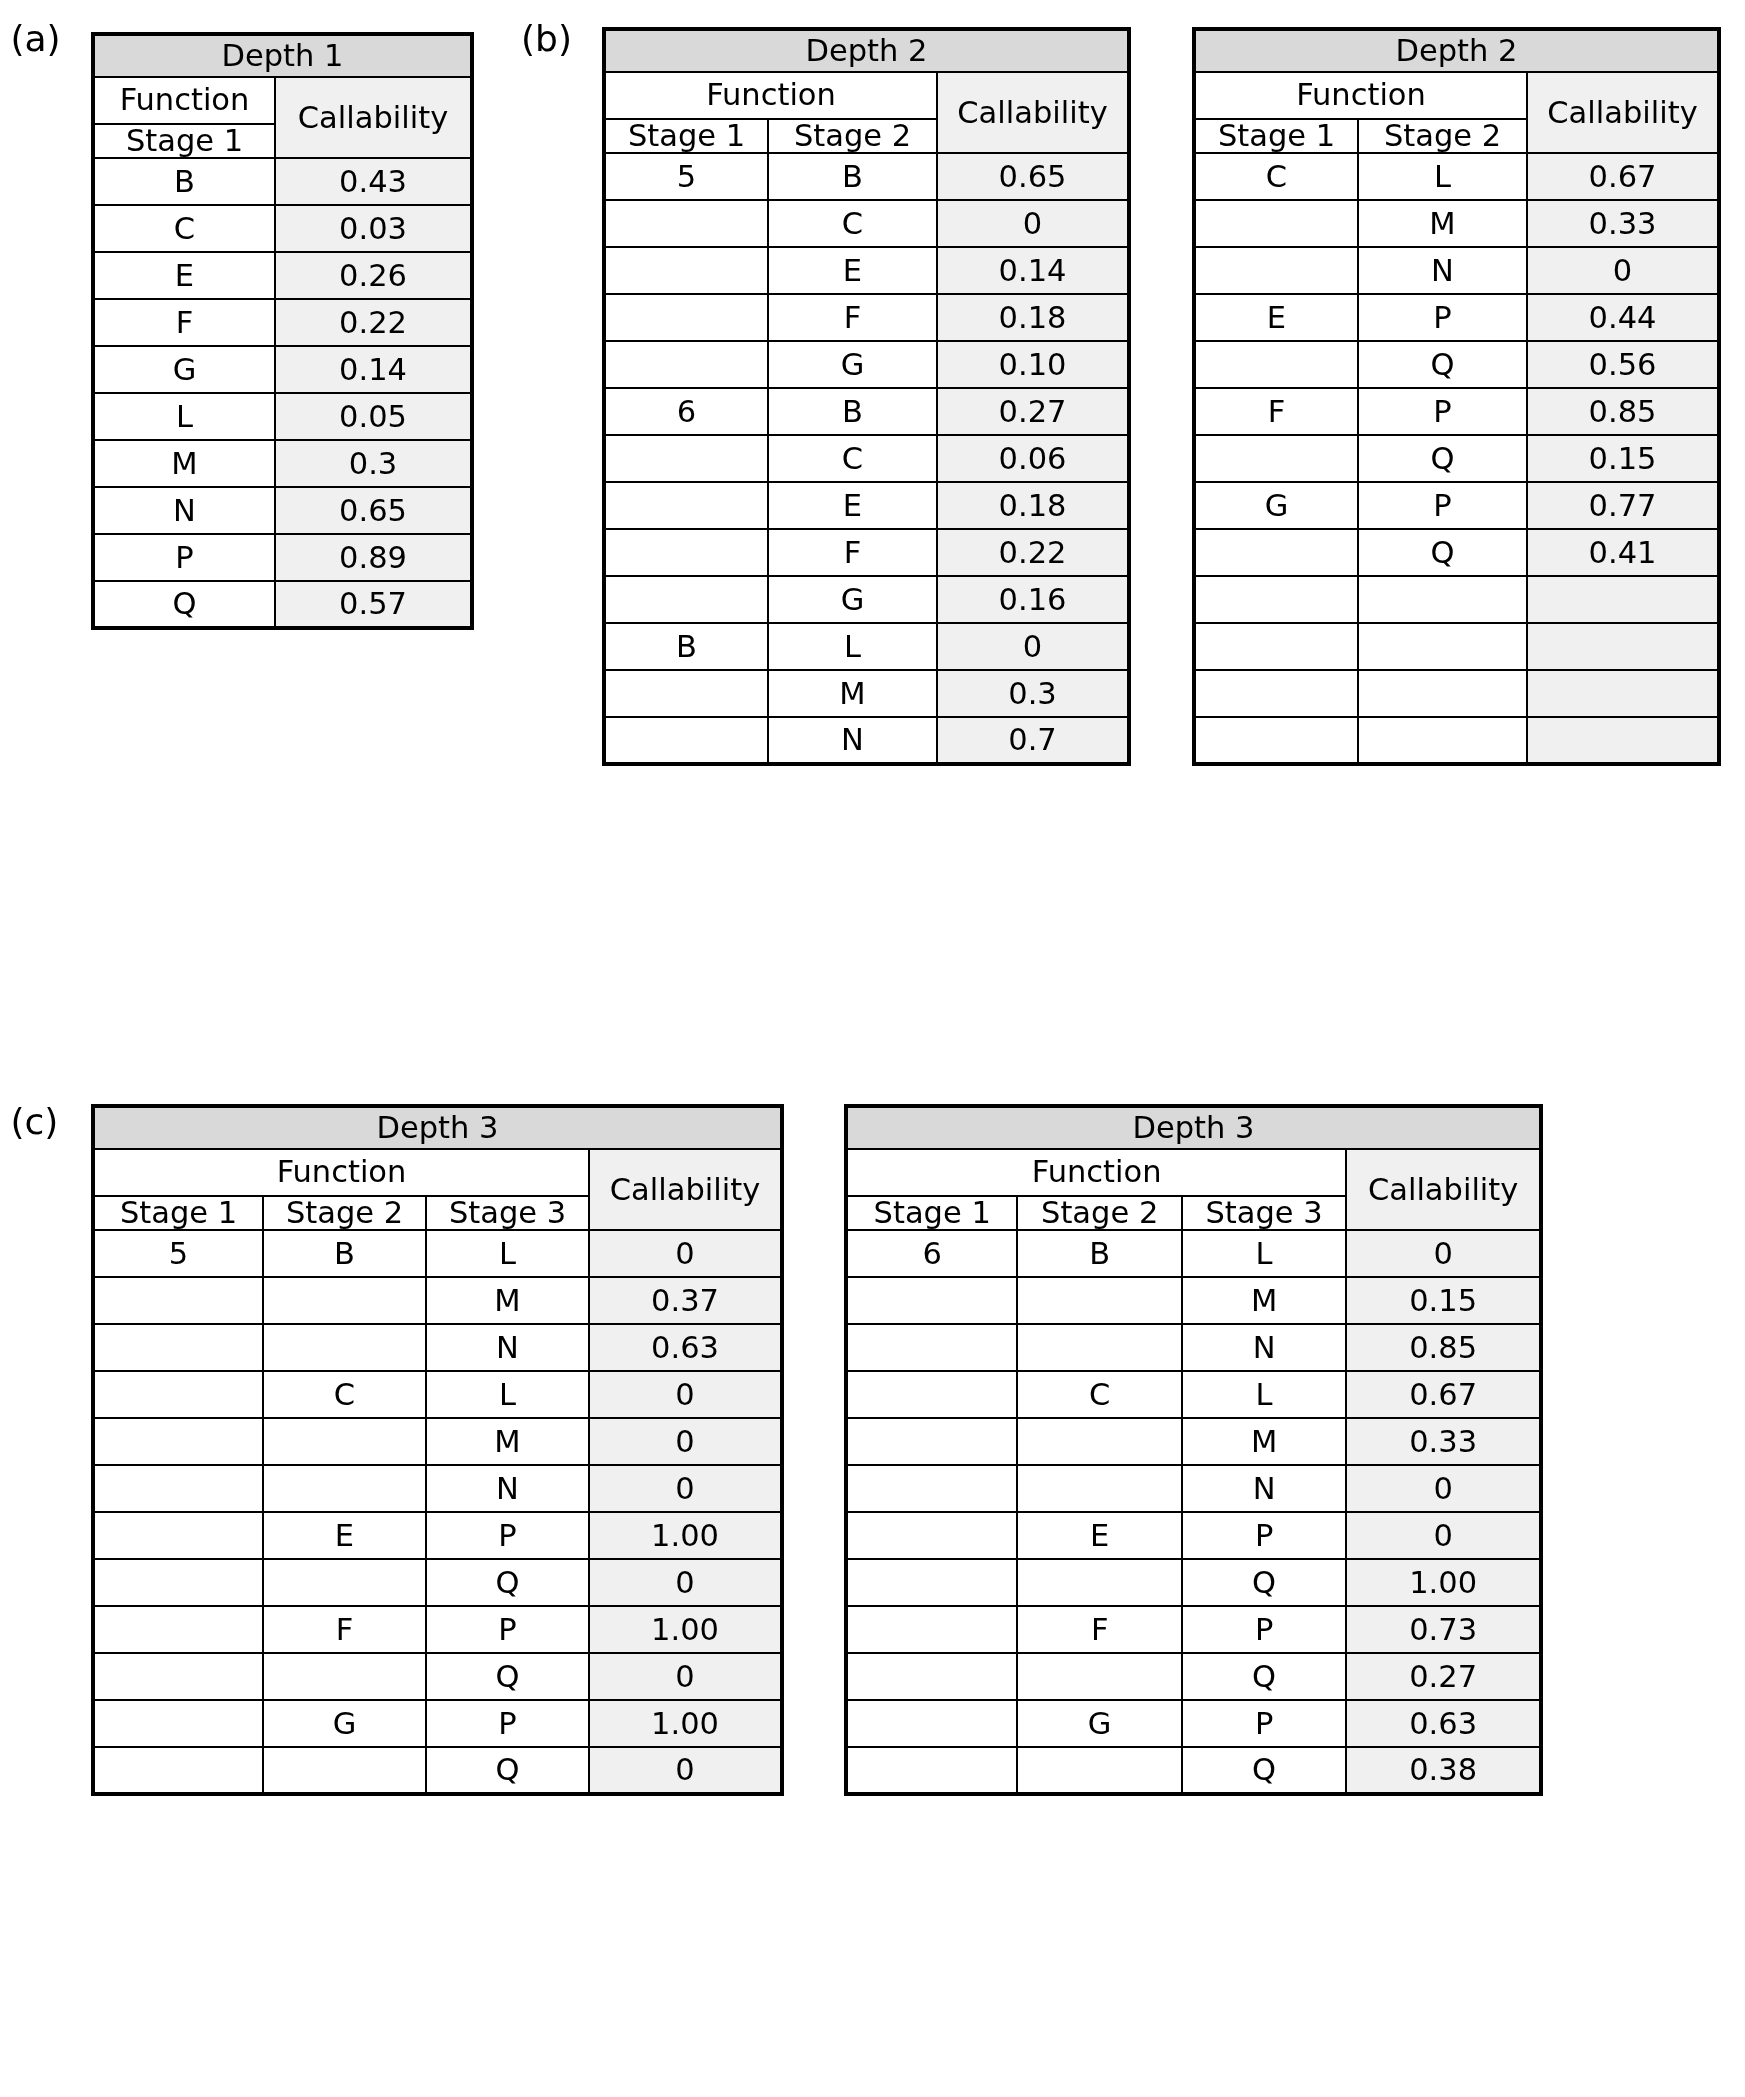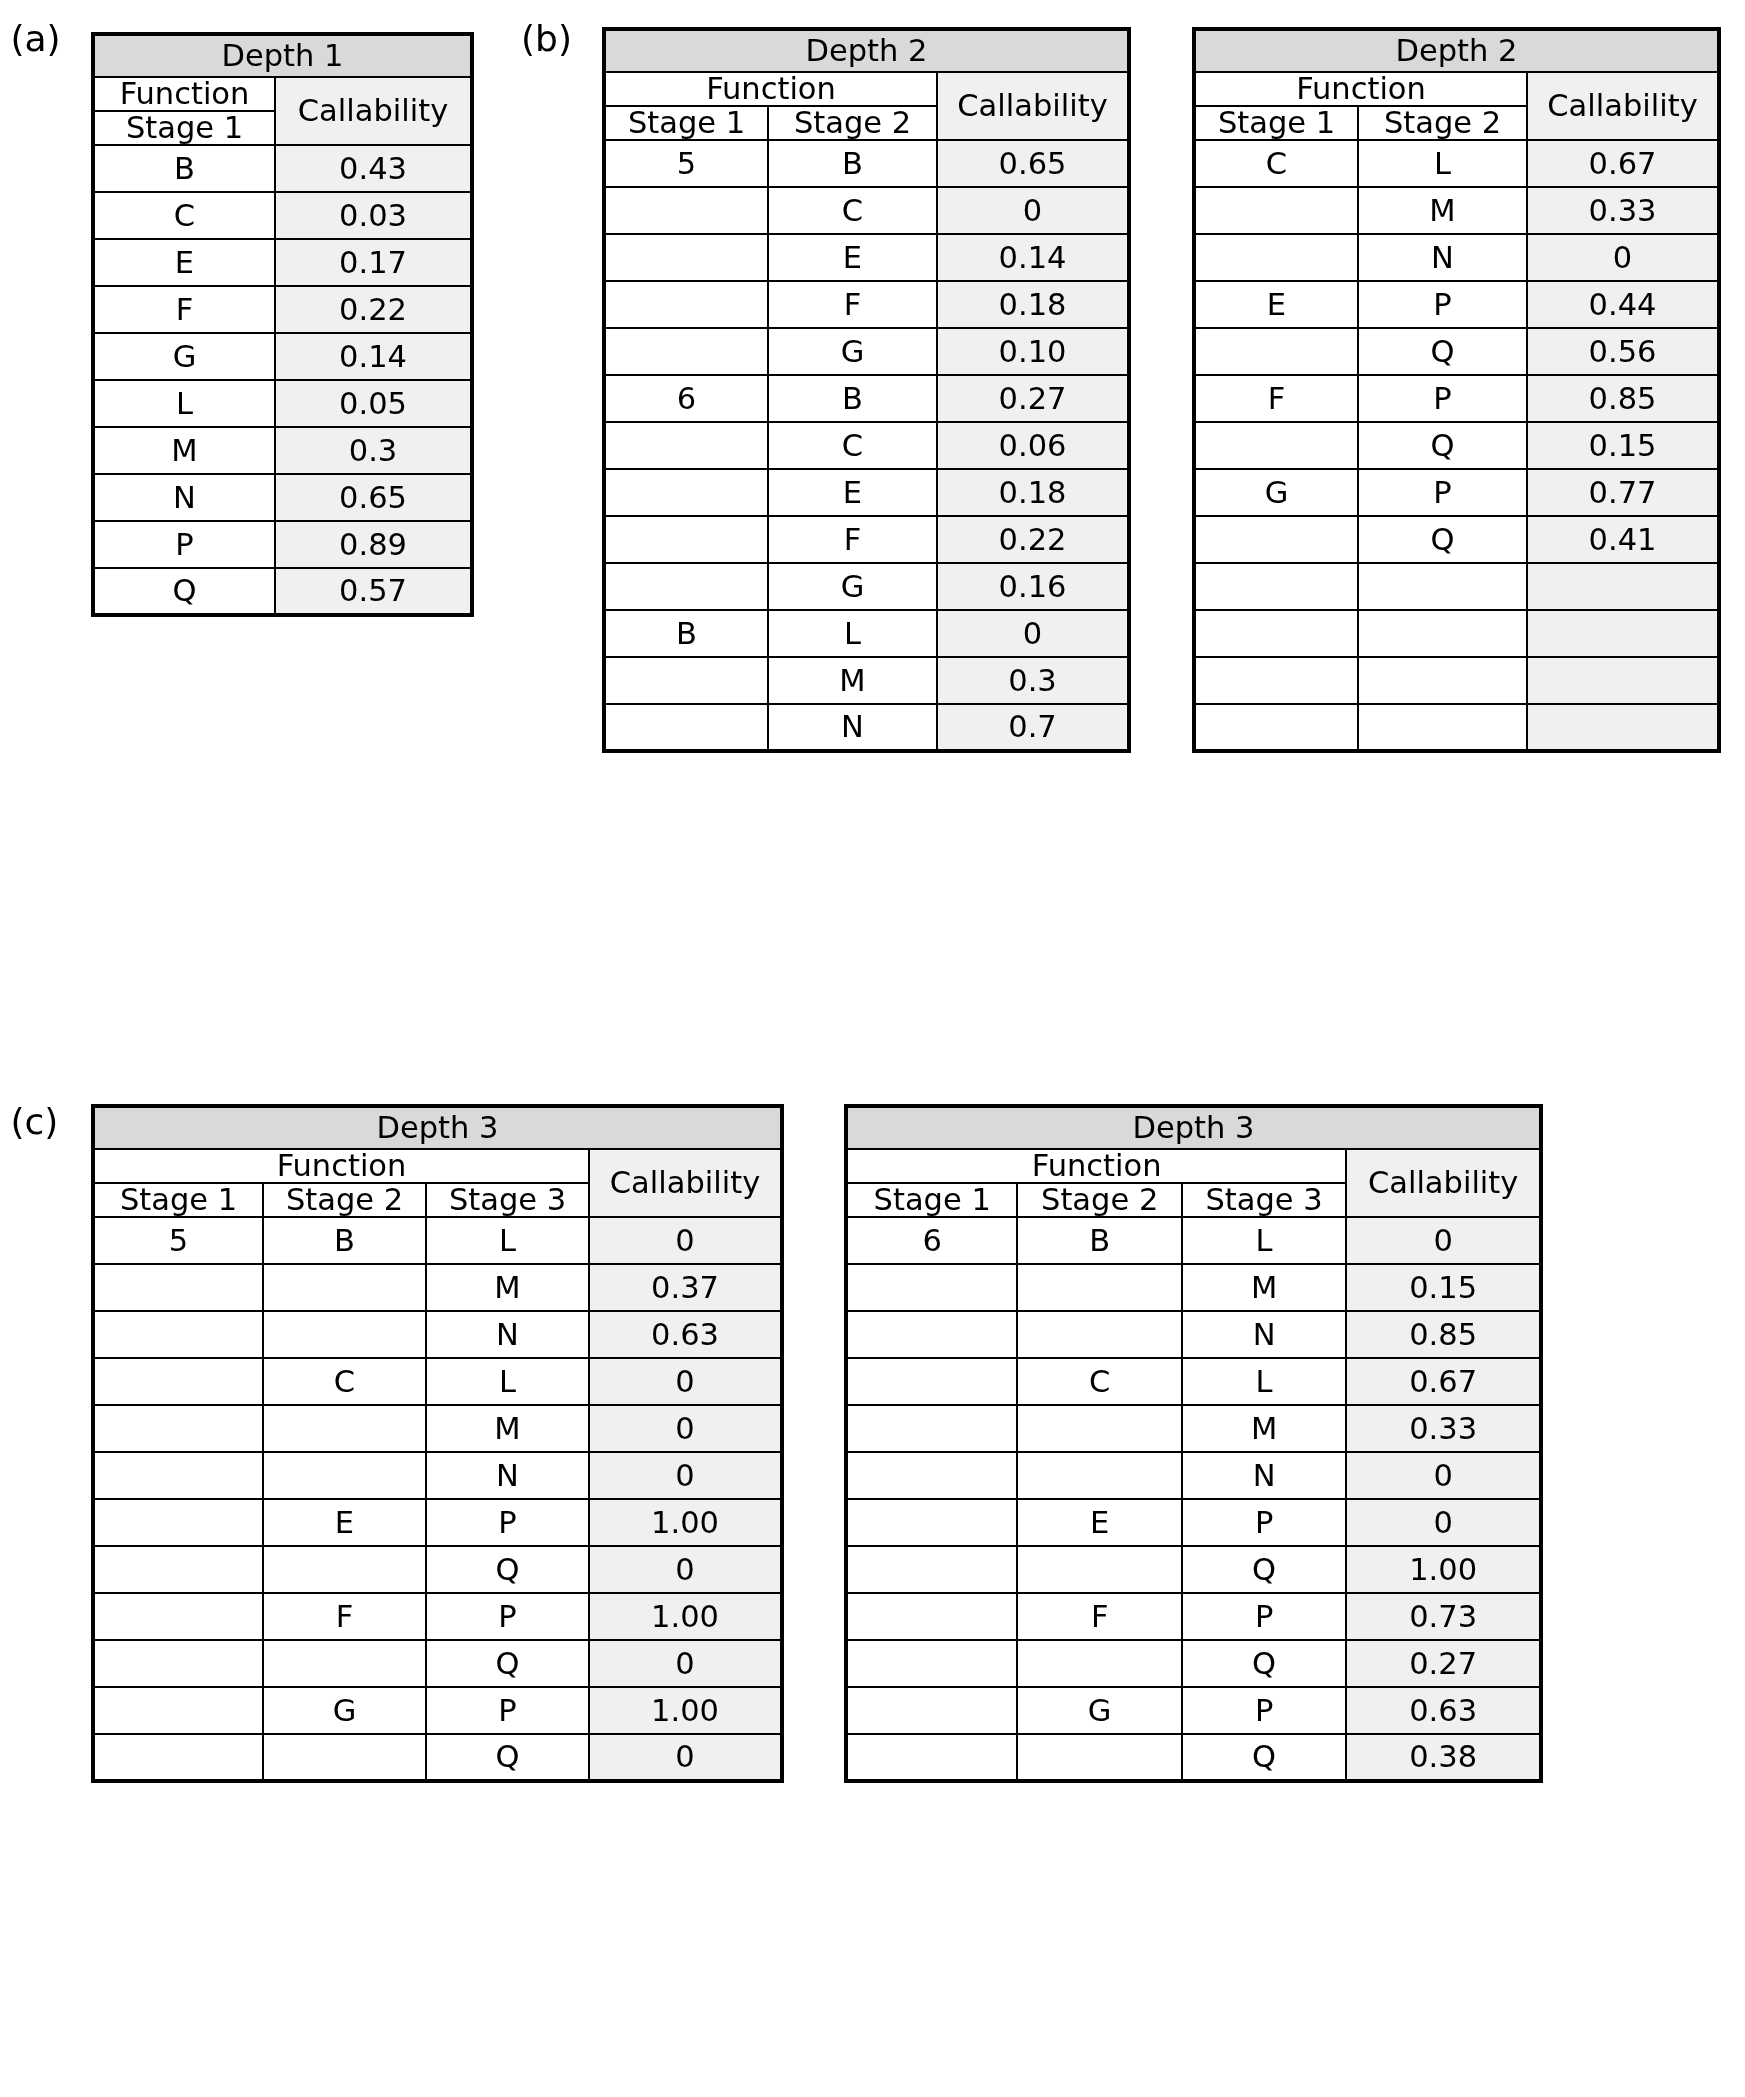--- a/index.html
+++ b/index.html
@@ -43,21 +43,21 @@
   }
   td.depth-title, th.depth-title {
     background: #d9d9d9 !important;
     height: 43px;
     font-size: 32px;
     border-top: none;
     border-left: none;
     border-right: none;
   }
   th.fn-head {
-    height: 34px;
+    height: 47px;
     font-size: 30.5px;
     border-bottom: 2.3px solid #000;
   }
   th.stage-head {
     height: 28px;
     font-size: 29px;
   }
   th.call-head {
     background: #f0f0f0 !important;
     font-size: 30.5px;
@@ -121,21 +121,21 @@
       <tr>
         <td class="body-cell">B</td>
         <td class="body-cell call-cell">0.43</td>
       </tr>
       <tr>
         <td class="body-cell">C</td>
         <td class="body-cell call-cell">0.03</td>
       </tr>
       <tr>
         <td class="body-cell">E</td>
-        <td class="body-cell call-cell">0.17</td>
+        <td class="body-cell call-cell">0.26</td>
       </tr>
       <tr>
         <td class="body-cell">F</td>
         <td class="body-cell call-cell">0.22</td>
       </tr>
       <tr>
         <td class="body-cell">G</td>
         <td class="body-cell call-cell">0.14</td>
       </tr>
       <tr>

